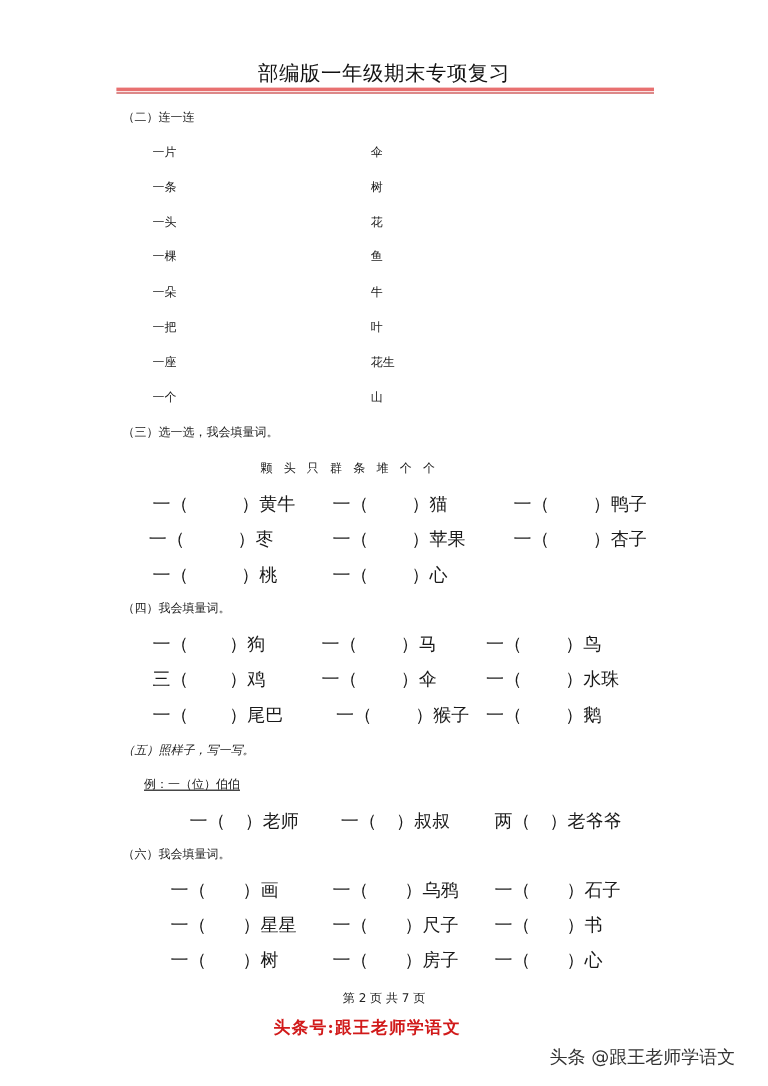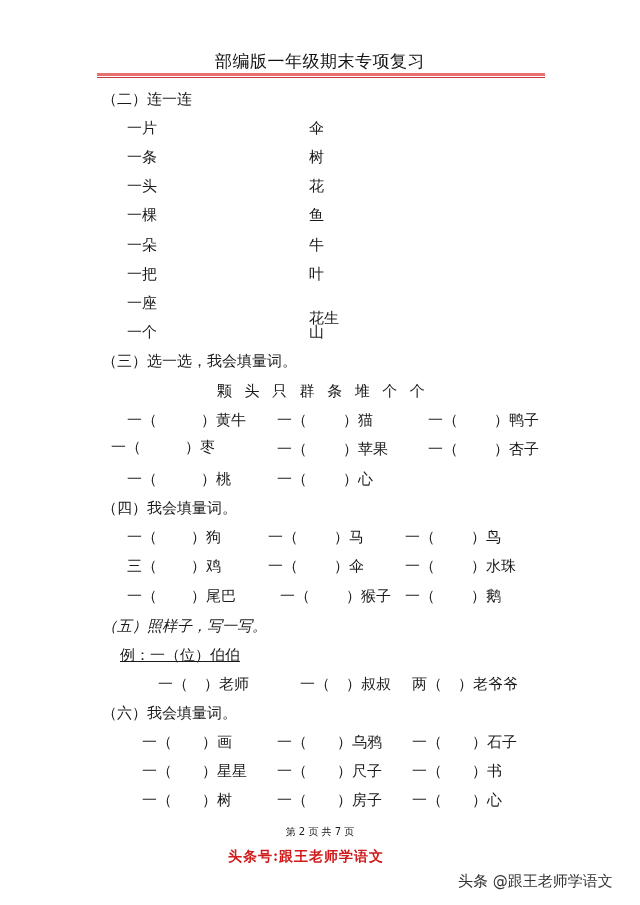--- a/index.html
+++ b/index.html
@@ -2,21 +2,21 @@
 <html><head>
 <meta charset="utf-8">
 <style>
   html, body { margin: 0; padding: 0; background: #ffffff; }
   body { width: 640px; height: 905px; position: relative; overflow: hidden;
          font-family: "DejaVu Serif", "Liberation Serif", serif; color: #1a1a1a; }
   .page-title { position: absolute; left: 0; width: 640px; top: 50px; text-align: center;
                 font-family: "DejaVu Sans", "Liberation Sans", sans-serif; font-size: 17px; color: #111; letter-spacing: 0.5px; }
   .rule-top { position: absolute; left: 97px; width: 448px; top: 73px; height: 3px; background: #e87070; }
   .rule-bottom { position: absolute; left: 97px; width: 448px; top: 77px; height: 1px; background: #c53a3a; }
-  .t { position: absolute; font-size: 15px; line-height: 18px; white-space: pre; }
+  .t { position: absolute; font-size: 10px; line-height: 18px; white-space: pre; }
   .heading { left: 102px; }
   .row { position: absolute; font-size: 15px; line-height: 18px; white-space: nowrap; }
   .cell { position: absolute; white-space: pre; }
   .cell .lp { display: inline-block; }
   .footer-page { position: absolute; left: 0; width: 640px; top: 825px; text-align: center;
                  font-family: "DejaVu Sans", "Liberation Sans", sans-serif; font-size: 10px; color: #222; }
   .footer-brand { position: absolute; left: 0; width: 612px; top: 848px; text-align: center;
                   font-family: "DejaVu Serif", "Liberation Serif", serif; font-size: 14px; color: #d11a1a; font-weight: bold; letter-spacing: 1px; }
   .watermark { position: absolute; left: 458px; top: 872px; font-family: "DejaVu Sans", "Liberation Sans", sans-serif;
                font-size: 15px; color: #333; text-shadow: 0 0 2px #fff, 0 0 1px #fff; }
@@ -38,34 +38,34 @@
   <div class="t" style="left:127px; top:265px;">一把</div>
   <div class="t" style="left:127px; top:294px;">一座</div>
   <div class="t" style="left:127px; top:323px;">一个</div>
 
   <div class="t" style="left:309px; top:119px;">伞</div>
   <div class="t" style="left:309px; top:148px;">树</div>
   <div class="t" style="left:309px; top:177px;">花</div>
   <div class="t" style="left:309px; top:206px;">鱼</div>
   <div class="t" style="left:309px; top:236px;">牛</div>
   <div class="t" style="left:309px; top:265px;">叶</div>
-  <div class="t" style="left:309px; top:294px;margin-top:15px;">花生</div>
+  <div class="t" style="left:309px; top:294px;">花生</div>
   <div class="t" style="left:309px; top:323px;">山</div>
 </div>
 
 <div class="t heading" style="top:352px;">（三）选一选，我会填量词。</div>
 <div class="t" style="left:217px; top:382px; letter-spacing:1px;">颗  头  只  群  条  堆  个  个</div>
 
 <div class="row" style="top:411px; left:0;">
   <span class="cell" style="left:127px;"><span>一（</span><span class="lp" style="width:44px;"></span><span>）黄牛</span></span>
   <span class="cell" style="left:277px;"><span>一（</span><span class="lp" style="width:36px;"></span><span>）猫</span></span>
   <span class="cell" style="left:428px;"><span>一（</span><span class="lp" style="width:36px;"></span><span>）鸭子</span></span>
 </div>
 <div class="row" style="top:440px; left:0;">
-  <span class="cell" style="left:111px;font-family:Liberation Mono, monospace;"><span>一（</span><span class="lp" style="width:44px;"></span><span>）枣</span></span>
+  <span class="cell" style="left:124px;"><span>一（</span><span class="lp" style="width:44px;"></span><span>）枣</span></span>
   <span class="cell" style="left:277px;"><span>一（</span><span class="lp" style="width:36px;"></span><span>）苹果</span></span>
   <span class="cell" style="left:428px;"><span>一（</span><span class="lp" style="width:36px;"></span><span>）杏子</span></span>
 </div>
 <div class="row" style="top:470px; left:0;">
   <span class="cell" style="left:127px;"><span>一（</span><span class="lp" style="width:44px;"></span><span>）桃</span></span>
   <span class="cell" style="left:277px;"><span>一（</span><span class="lp" style="width:36px;"></span><span>）心</span></span>
 </div>
 
 <div class="t heading" style="top:499px;">（四）我会填量词。</div>
 <div class="row" style="top:528px; left:0;">
@@ -81,21 +81,21 @@
 <div class="row" style="top:587px; left:0;">
   <span class="cell" style="left:127px;"><span>一（</span><span class="lp" style="width:34px;"></span><span>）尾巴</span></span>
   <span class="cell" style="left:268px;margin-left:12px;"><span>一（</span><span class="lp" style="width:36px;"></span><span>）猴子</span></span>
   <span class="cell" style="left:405px;"><span>一（</span><span class="lp" style="width:36px;"></span><span>）鹅</span></span>
 </div>
 
 <div class="t heading" style="top:617px;font-style:italic;">（五）照样子，写一写。</div>
 <div class="t" style="left:120px; top:646px;text-decoration:underline;">例：一（位）伯伯</div>
 <div class="row" style="top:675px; left:0;">
   <span class="cell" style="left:158px;"><span>一（</span><span class="lp" style="width:16px;"></span><span>）老师</span></span>
-  <span class="cell" style="left:300px;"><span>一（</span><span class="lp" style="width:16px;"></span><span>）叔叔</span></span>
+  <span class="cell" style="left:284px;"><span>一（</span><span class="lp" style="width:16px;"></span><span>）叔叔</span></span>
   <span class="cell" style="left:412px;"><span>两（</span><span class="lp" style="width:16px;"></span><span>）老爷爷</span></span>
 </div>
 
 <div class="t heading" style="top:704px;">（六）我会填量词。</div>
 <div class="row" style="top:733px; left:0;">
   <span class="cell" style="left:142px;"><span>一（</span><span class="lp" style="width:30px;"></span><span>）画</span></span>
   <span class="cell" style="left:277px;"><span>一（</span><span class="lp" style="width:30px;"></span><span>）乌鸦</span></span>
   <span class="cell" style="left:412px;"><span>一（</span><span class="lp" style="width:30px;"></span><span>）石子</span></span>
 </div>
 <div class="row" style="top:762px; left:0;">

